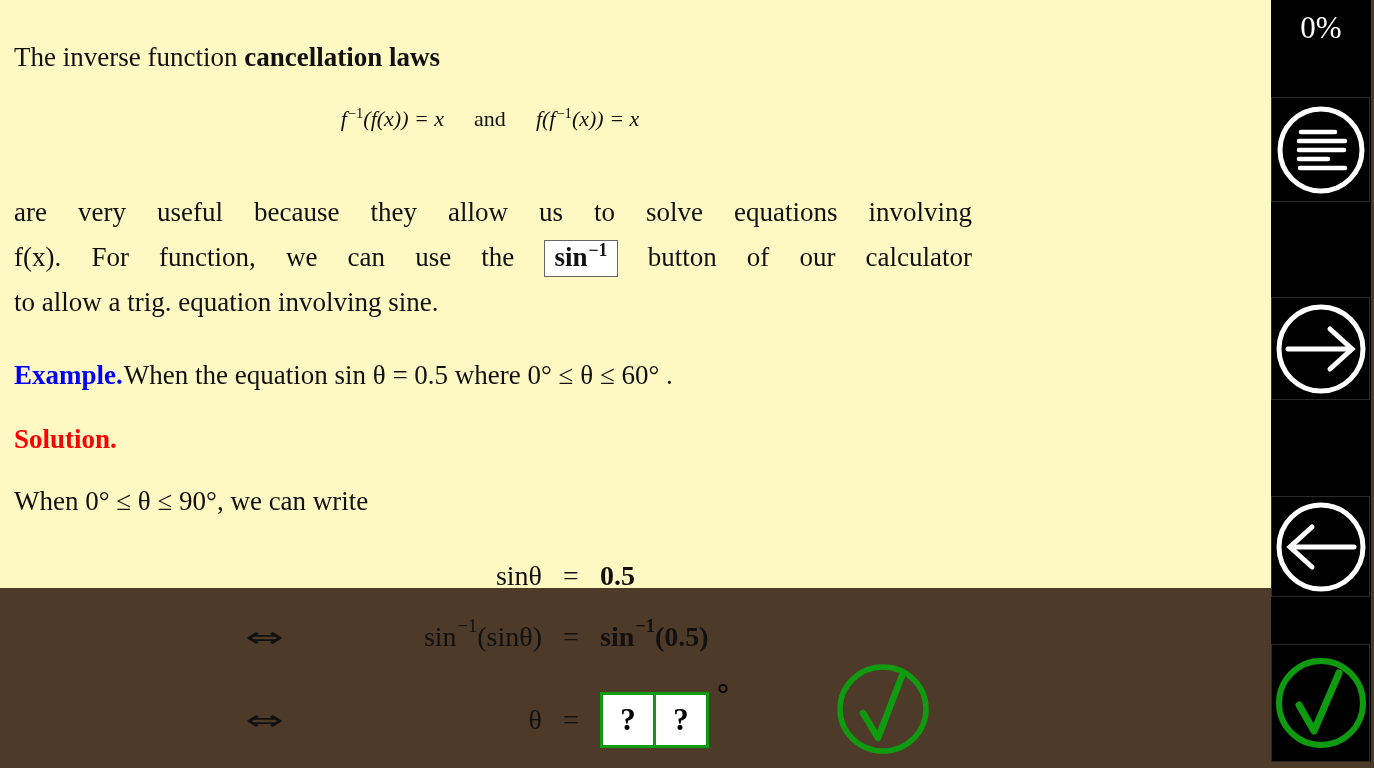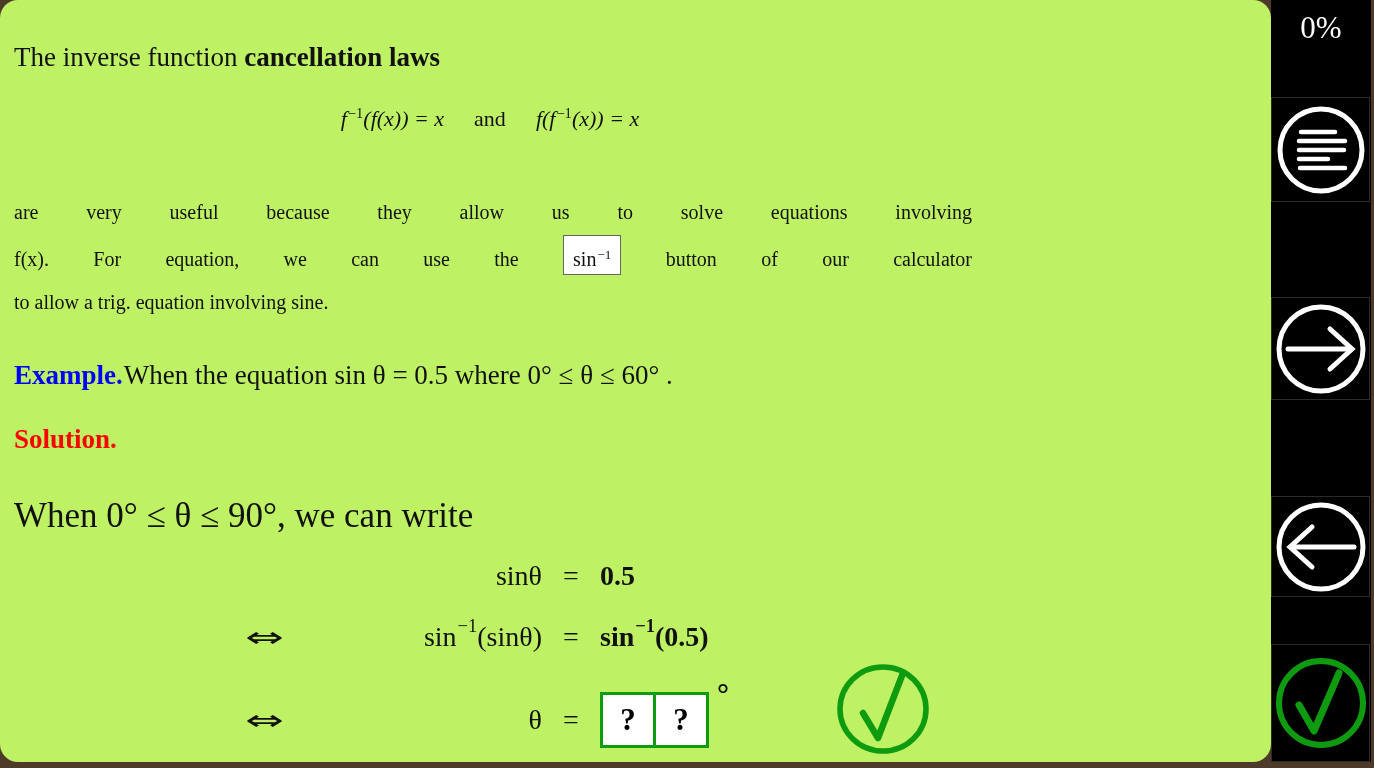--- a/index.html
+++ b/index.html
@@ -6,42 +6,41 @@
   body{
     position:relative;
     width:1374px;height:768px;
     background:#4e3a28;
     font-family:"Liberation Serif","DejaVu Serif",serif;
     color:#111;
     overflow:hidden;
   }
   
   .page{
-    position:absolute;left:0;top:0;width:1271px;height:762px;
-    background:#bef264;
-    border-radius:18px;
+    position:absolute;left:0;top:0;width:1271px;height:588px;
+    background:#fef9c3;
   }
   .abs{position:absolute;}
   .intro{left:14px;top:42px;font-size:27px;}
   .intro b{font-weight:bold;}
   .formula{left:0;top:106px;width:980px;text-align:center;font-size:22px;font-style:italic;}
   .formula .conj{font-style:normal;margin:0 30px;}
   .sup{font-size:0.66em;position:relative;top:-0.55em;font-style:normal;margin-left:1px;}
   .ital{}
-  .para{left:14px;top:190px;width:958px;font-size:20px;}
+  .para{left:14px;top:190px;width:958px;font-size:27px;}
   .pline{display:block;height:45px;line-height:45px;white-space:normal;}
   .jline{text-align:justify;text-align-last:justify;}
   .fnbox{
-    display:inline-block;border:1.5px solid #666;padding:12px 9px 3px 9px;
-    line-height:normal;background:#fff;
+    display:inline-block;border:1.5px solid #666;padding:1px 9px 3px 9px;
+    line-height:normal;background:#fff;font-weight:bold;
   }
   .example{left:14px;top:360px;font-size:27px;}
   .example .lbl{color:#0000ff;font-weight:bold;margin-right:1px;}
   .solution{left:14px;top:424px;font-size:27px;color:#ff0000;font-weight:bold;font-family:Liberation Serif, serif;}
-  .when{left:14px;top:496px;font-size:35px;}
+  .when{left:14px;top:486px;font-size:27px;}
   
   .eqgrid{
     left:245px;top:550px;
     display:grid;grid-template-columns:92px 205px 58px 330px;
     font-size:28px;
   }
   .eqrow{display:contents;}
   .cell{display:flex;align-items:center;}
   .c-lhs{justify-content:flex-end;}
   .c-eq{justify-content:center;}
@@ -94,21 +93,21 @@
   <div class="abs intro">
     <span>The inverse function </span><b>cancellation laws</b>
   </div>
 
   <div class="abs formula">
     <span>f</span><span class="sup">−1</span><span>(f(x)) = x</span><span class="conj">and</span><span>f(f</span><span class="sup">−1</span><span>(x)) = x</span>
   </div>
 
   <div class="abs para">
     <span class="pline jline">are very useful because they allow us to solve equations involving</span>
-    <span class="pline jline"><span class="ital">f(x)</span><span>. For equation, we can use the </span><span class="fnbox"><span>sin</span><span class="sup">−1</span></span><span> button of our calculator</span></span>
+    <span class="pline jline"><span class="ital">f(x)</span><span>. For function, we can use the </span><span class="fnbox"><span>sin</span><span class="sup">−1</span></span><span> button of our calculator</span></span>
     <span class="pline">to allow a trig. equation involving sine.</span>
   </div>
 
   <div class="abs example">
     <span class="lbl">Example.</span><span>When the equation sin </span><span class="ital">θ</span><span> = 0.5 where 0° ≤ </span><span class="ital">θ</span><span> ≤ 60° .</span>
   </div>
 
   <div class="abs solution">Solution.</div>
 
   <div class="abs when">

